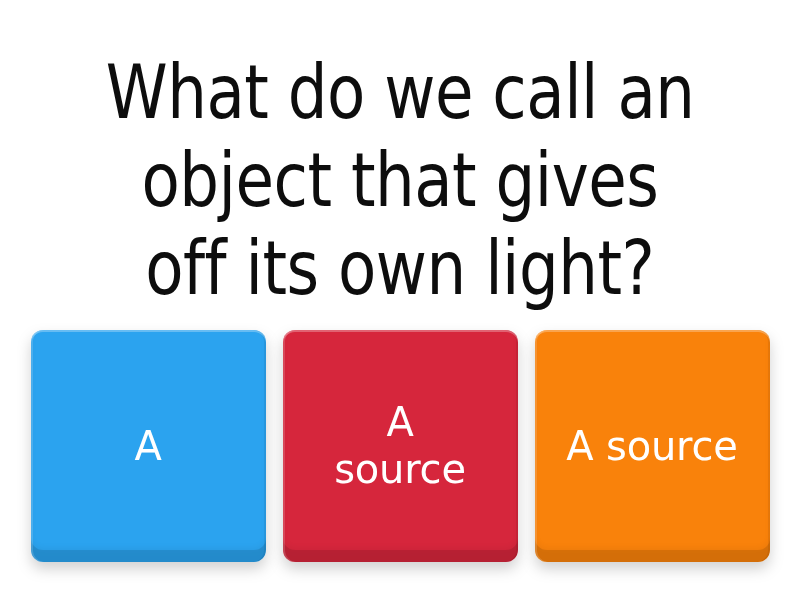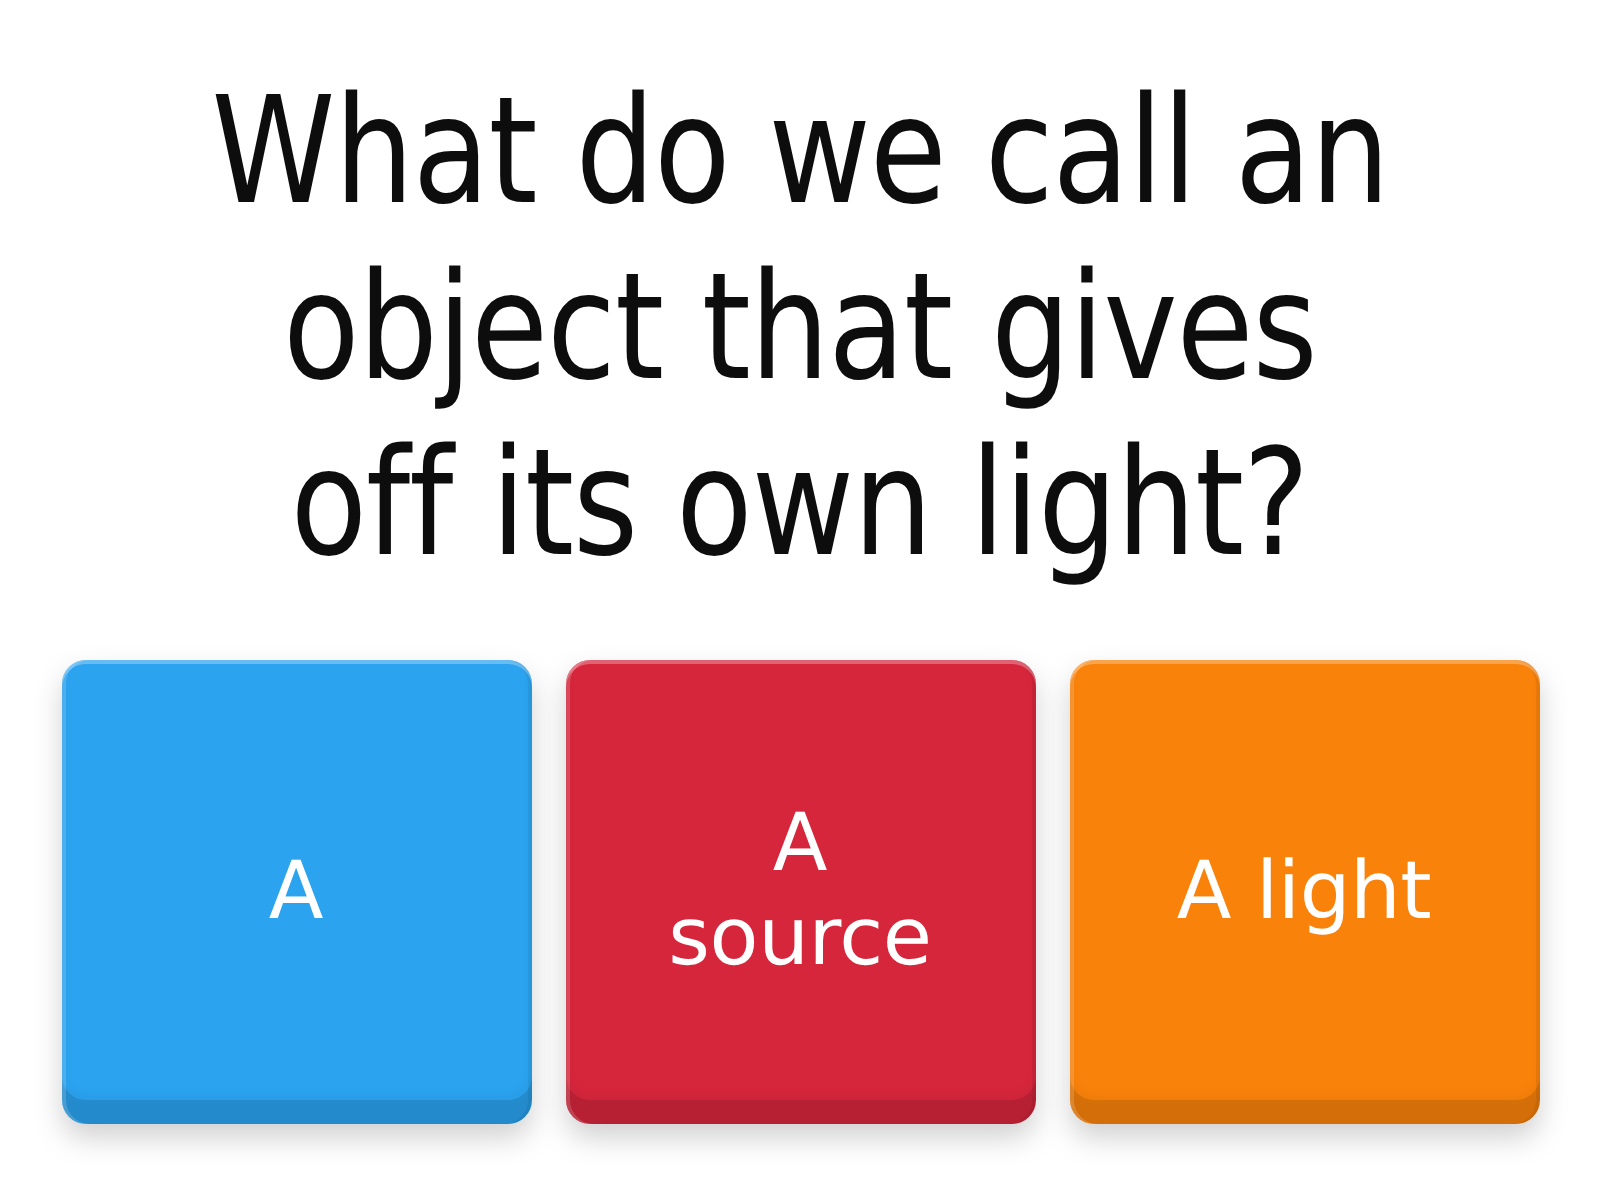--- a/index.html
+++ b/index.html
@@ -26,21 +26,21 @@
 
   
   #question-block {
     width: 800px;
     height: 312px;
     box-sizing: border-box;
     padding: 16px 42px 0 42px;
     display: flex;
     flex-direction: column;
     align-items: center;
-    justify-content: center;
+    justify-content: flex-end;
   }
 
   .question-line {
     color: #0d0d0d;
     font-family: "Liberation Sans Narrow", "DejaVu Sans Condensed", "Liberation Sans", sans-serif;
     font-size: 74px;
     line-height: 88px;
     font-weight: 400;
     letter-spacing: -0.5px;
     white-space: nowrap;
@@ -130,18 +130,18 @@
 
     <div class="answer-card card-red">
       <div class="answer-label">
         <div>A</div>
         <div>source</div>
       </div>
     </div>
 
     <div class="answer-card card-orange">
       <div class="answer-label">
-        <div>A light</div>
+        <div>A source</div>
       </div>
     </div>
 
   </div>
 </div>
 
 </body></html>

